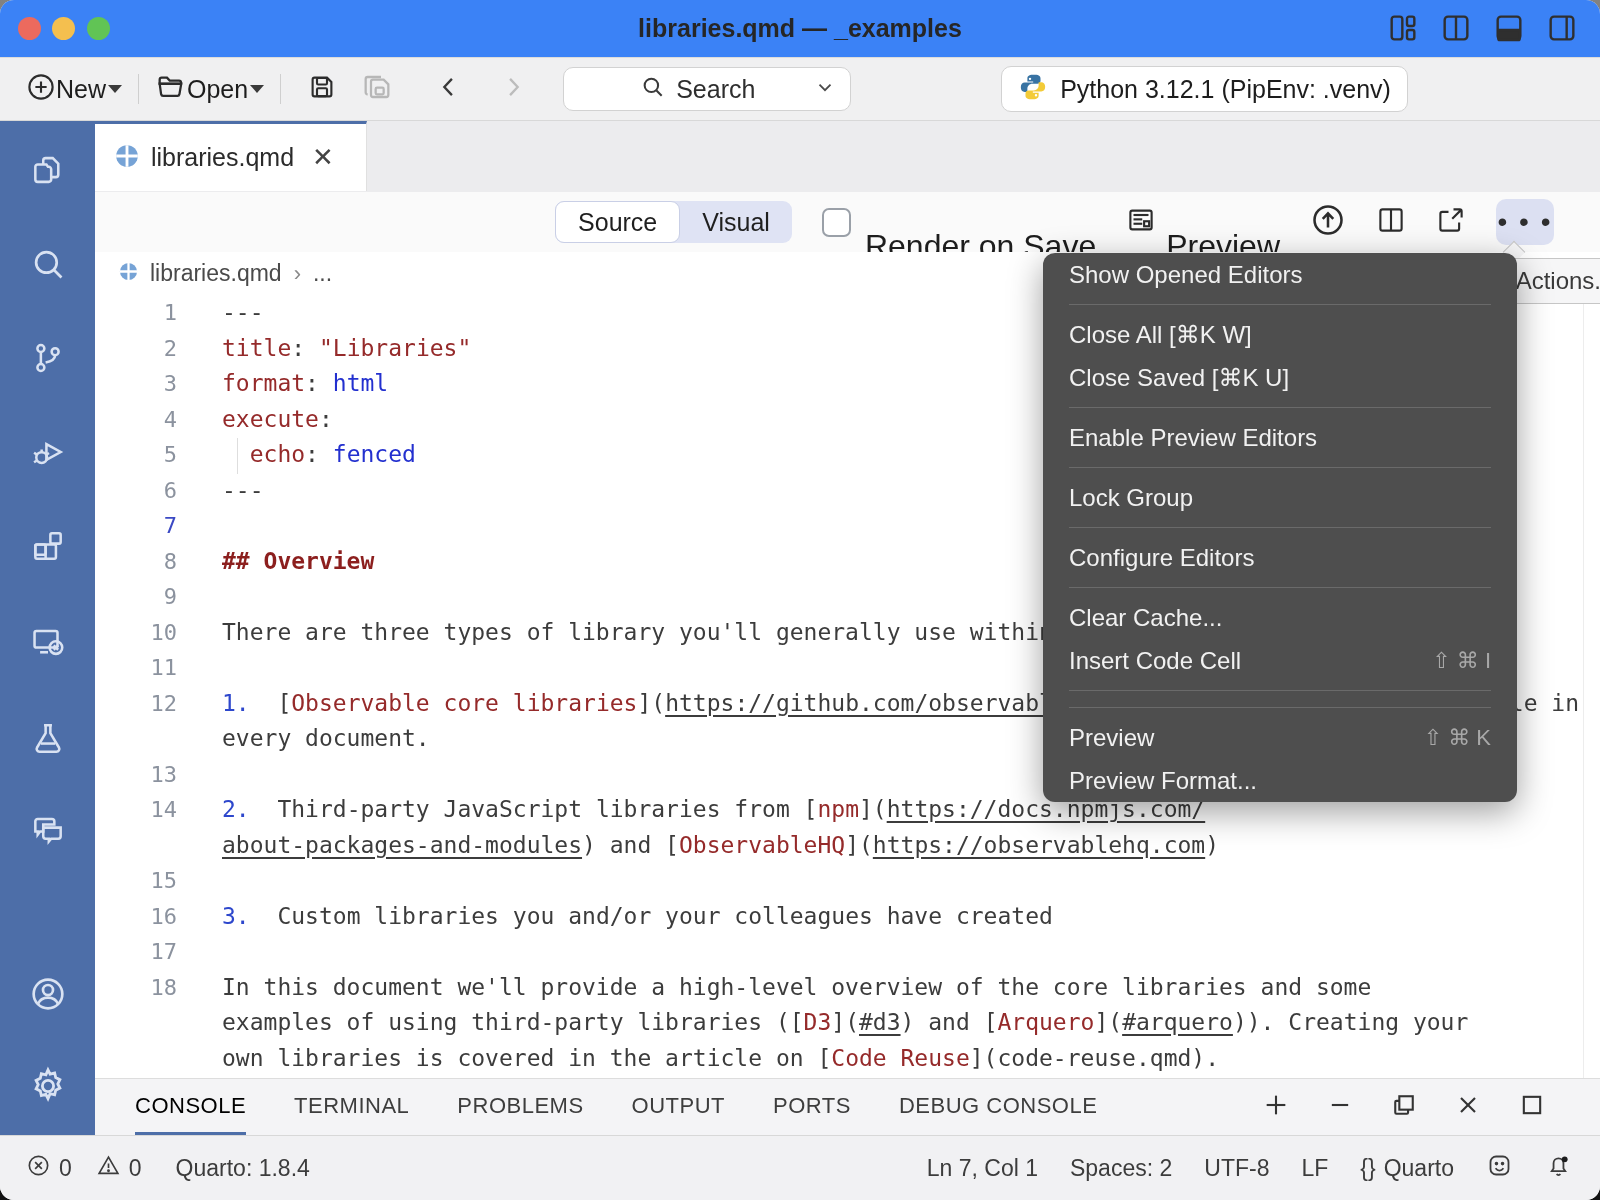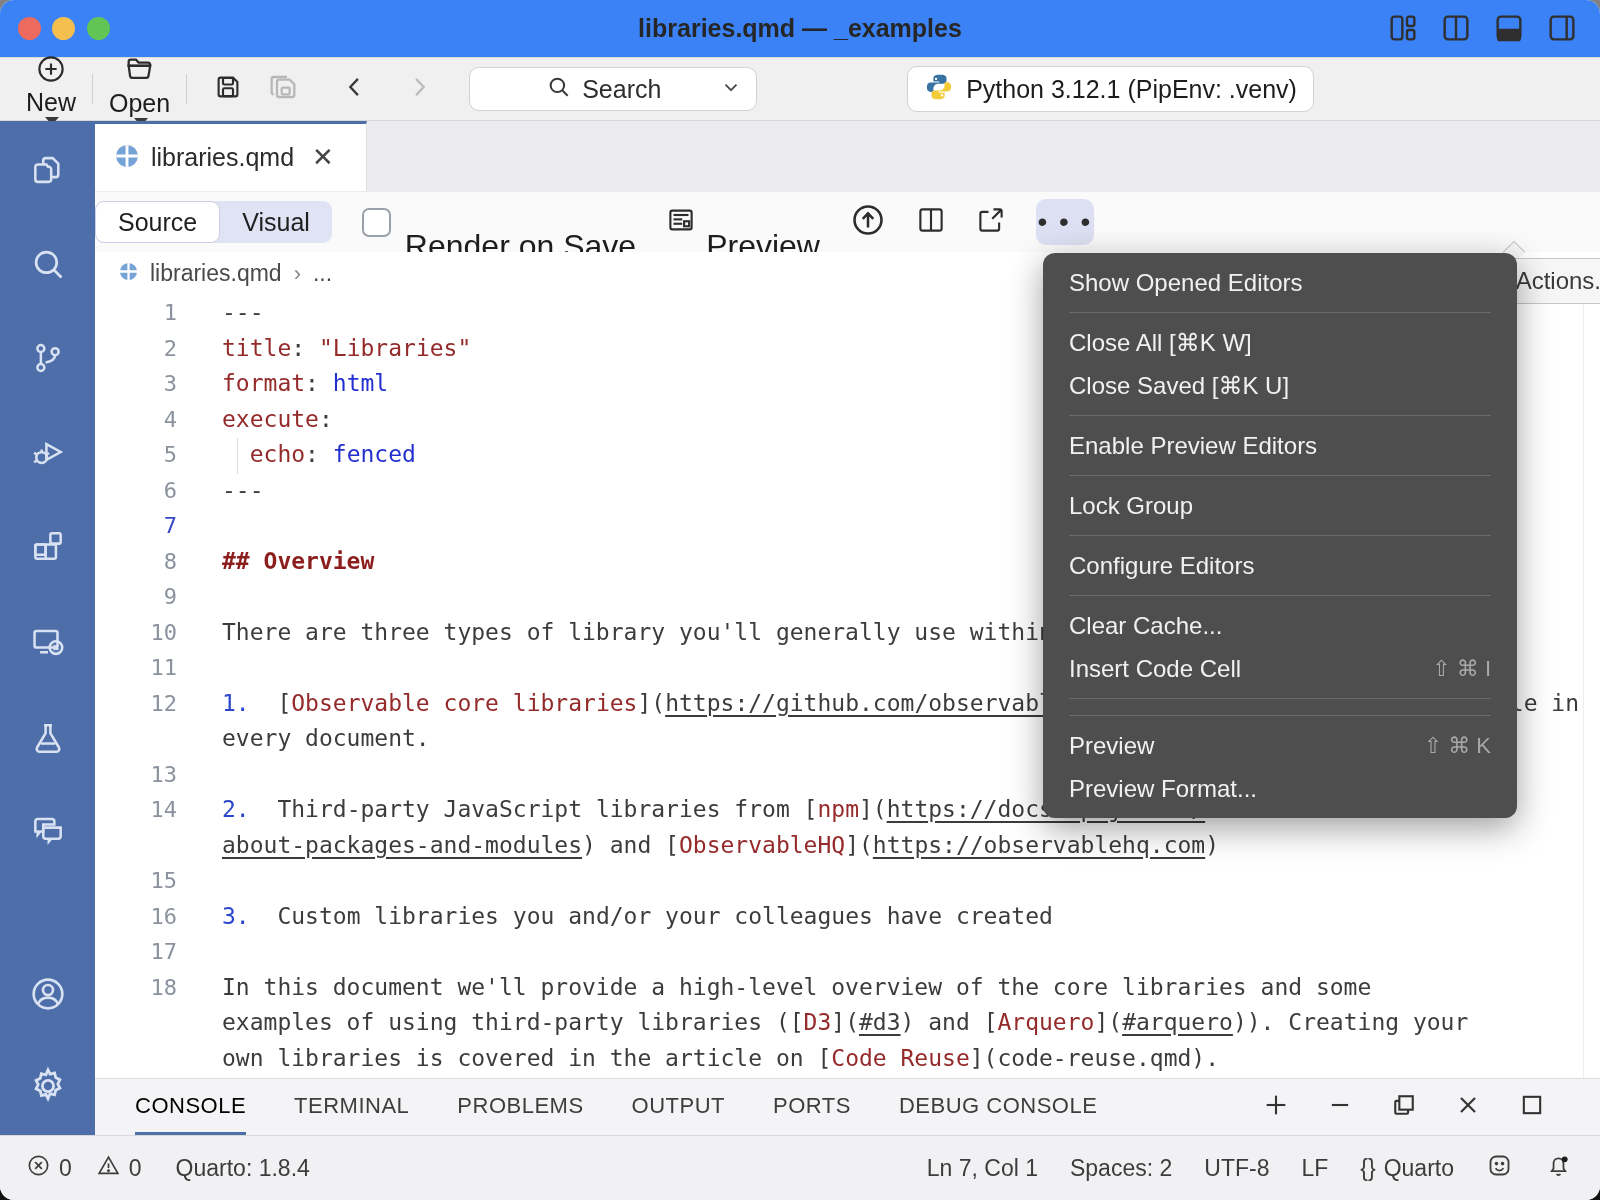--- a/index.html
+++ b/index.html
@@ -18,39 +18,39 @@
   .titlebar{position:absolute;left:0;top:0;right:0;height:57px;background:#3b82f6;border-bottom:1px solid #dcdcdc;}
   .traffic{position:absolute;top:17px;width:23px;height:23px;border-radius:50%;}
   .t-red{left:18px;background:#ec6a5e;}
   .t-yellow{left:52px;background:#f4bf4f;}
   .t-green{left:87px;background:#61c455;}
   .win-title{position:absolute;left:0;right:0;top:0;height:57px;line-height:57px;text-align:center;font-size:25px;font-weight:600;color:#262626;}
   .win-controls{position:absolute;right:22px;top:12px;display:flex;gap:21px;}
   .win-controls svg{display:block;}
   
   .toolbar{position:absolute;left:0;top:58px;right:0;height:62px;background:#f0f0f1;border-bottom:1px solid #d8d8d8;display:flex;align-items:center;}
-  .tb-group{display:flex;align-items:center;flex-direction:column;}
+  .tb-group{display:flex;align-items:center;}
   .tb-label{font-size:25px;color:#1d1d1d;}
   .tb-sep{width:1px;height:30px;background:#cfcfcf;margin:0 16px;}
   .chev-dn{width:0;height:0;border-left:7px solid transparent;border-right:7px solid transparent;border-top:8px solid #3a3a3a;margin-left:2px;}
   .searchbox{width:288px;height:44px;background:#fff;border:1px solid #d2d2d2;border-radius:10px;display:flex;align-items:center;margin-left:36px;padding:0 14px;box-sizing:border-box;}
   .searchbox .ph{font-size:25px;color:#2e2e2e;margin-left:10px;}
   .pill-btn{height:46px;background:#fff;border:1px solid #d2d2d2;border-radius:10px;display:flex;align-items:center;padding:8px 16px;box-sizing:border-box;}
   .pill-btn .lbl{font-size:25px;color:#1d1d1d;margin-left:12px;white-space:nowrap;}
   .interp{margin-left:150px;}
   .folderbtn{position:absolute;left:1482px;top:66px;width:160px;}
   
   .activitybar{position:absolute;left:0;top:121px;width:95px;height:1014px;background:#4d6ea8;}
   .act-icon{position:absolute;left:0;width:95px;display:flex;justify-content:center;}
   .act-icon svg{display:block;}
   .tabstrip{position:absolute;left:95px;top:121px;right:0;height:71px;background:#ececee;border-bottom:1px solid #e2e2e2;}
   .tab{position:absolute;left:0;top:0;width:272px;height:70px;background:#fff;border-top:3px solid #4d6ea8;border-right:1px solid #e0e0e0;box-sizing:border-box;display:flex;align-items:center;padding:0 20px;}
   .tab .fname{font-size:25px;color:#2b2b2b;margin:0 18px 0 12px;}
   .tab .x{font-size:26px;color:#444;}
-  .edtoolbar{position:absolute;left:95px;top:192px;right:0;height:60px;background:#fafafa;display:flex;align-items:center;gap:30px;padding-right:46px;}
+  .edtoolbar{position:absolute;left:95px;top:192px;right:0;height:60px;background:#fafafa;display:flex;align-items:center;justify-content:flex-end;gap:30px;padding-right:46px;}
   .segctl{display:flex;background:#dfe3f4;border-radius:9px;height:42px;align-items:stretch;}
   .seg{font-size:25px;color:#1f1f1f;display:flex;align-items:center;padding:0 22px;border-radius:9px;}
   .seg.on{background:#fff;border:1px solid #c9cfe6;box-sizing:border-box;}
   .chkwrap{display:flex;align-items:center;gap:14px;}
   .chk{width:29px;height:29px;border:2px solid #9aa0a8;border-radius:7px;background:#fff;box-sizing:border-box;}
   .edlabel{font-size:32px;color:#1d1d1d;white-space:nowrap;margin-top:48px;}
   .iconlbl{display:flex;align-items:center;gap:10px;}
   .morebtn{width:58px;height:46px;background:#dce0f2;border-radius:10px;display:flex;align-items:center;justify-content:center;font-size:28px;color:#2e2e2e;letter-spacing:2px;}
   .breadcrumb{position:absolute;left:95px;top:252px;right:0;height:43px;background:#fff;display:flex;align-items:center;padding-left:24px;gap:12px;}
   .bc-text{font-size:23px;color:#4a4a4a;}
@@ -62,21 +62,21 @@
   .gutter.active{color:#3b49c4;}
   .code{font-family:"DejaVu Sans Mono",monospace;font-size:23px;color:#3c3c3c;padding-left:19px;}
   .tk-p{color:#3c3c3c}.tk-k{color:#952a2a}.tk-s{color:#952a2a}
   .tk-v{color:#2330cf}.tk-num{color:#2d47cc}.tk-l{color:#952a2a}
   .tk-u{color:#3c3c3c;text-decoration:underline;text-underline-offset:4px;}
   .tk-h{color:#8c1f1e;font-weight:bold}
   .cur-line{position:absolute;left:110px;top:507px;width:1470px;height:39px;border:2px solid #e9e9ee;background:#fff;box-sizing:border-box;}
   .indent-guide{position:absolute;left:237px;top:438px;width:1px;height:36px;background:#dedede;}
   .scroll-edge{position:absolute;left:1583px;top:295px;width:1px;height:783px;background:#ededed;}
   
-  .menu{position:absolute;left:1043px;top:253px;width:474px;background:#4e4e4e;border-radius:12px;box-shadow:0 10px 34px rgba(0,0,0,.38);padding:8px 0;z-index:10;}
+  .menu{position:absolute;left:1043px;top:253px;width:474px;background:#4e4e4e;border-radius:12px;box-shadow:0 10px 34px rgba(0,0,0,.38);padding:0 0;z-index:10;}
   .menu-item{height:43px;display:flex;align-items:center;justify-content:space-between;padding:0 26px;font-size:24px;color:#f1f1f1;white-space:nowrap;}
   .menu-item .sc{color:#a8a8a8;font-size:22px;margin-left:30px;}
   .menu-item.hl{background:#5f72d6;border-radius:9px;margin:0 8px;padding:0 18px;color:#fff;}
   .menu-item.hl .sc{color:#fff;}
   .menu-sep{height:17px;display:flex;align-items:center;padding:0 26px;}
   .menu-sep::before{content:"";display:block;width:100%;height:1.5px;background:#6a6a6a;}
   .tooltip{position:absolute;left:1446px;top:258px;width:176px;height:44px;background:#f6f6f7;border:1px solid #c6c6c6;border-radius:6px;display:flex;align-items:center;justify-content:center;font-size:24px;color:#3a3a3a;z-index:5;white-space:nowrap;}
   .tooltip-arrow{position:absolute;left:1506px;top:244px;width:15px;height:15px;background:#f6f6f7;border-left:1px solid #c6c6c6;border-top:1px solid #c6c6c6;transform:rotate(45deg);z-index:5;}
   
   .panel{position:absolute;left:95px;top:1078px;right:0;height:57px;background:#f4f4f6;border-top:1px solid #ddd;display:flex;align-items:stretch;padding-left:40px;box-sizing:border-box;}

